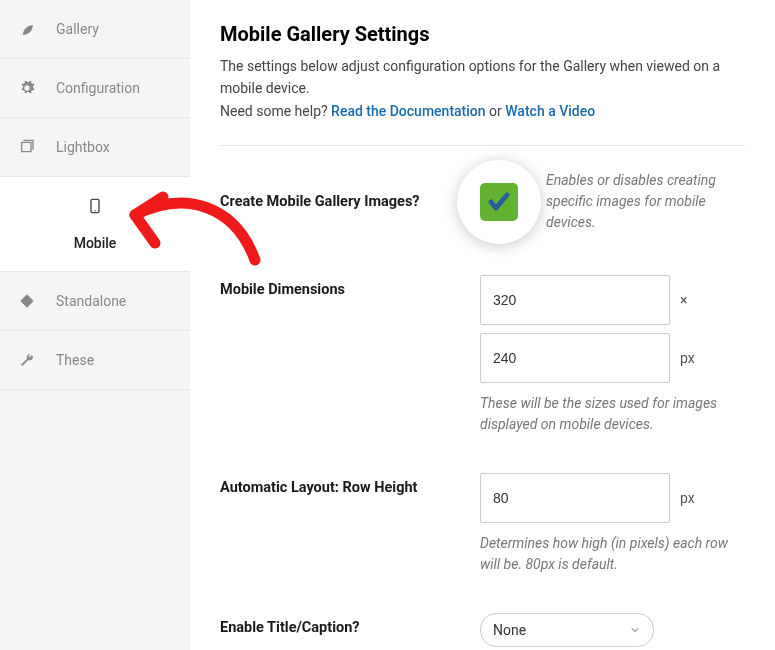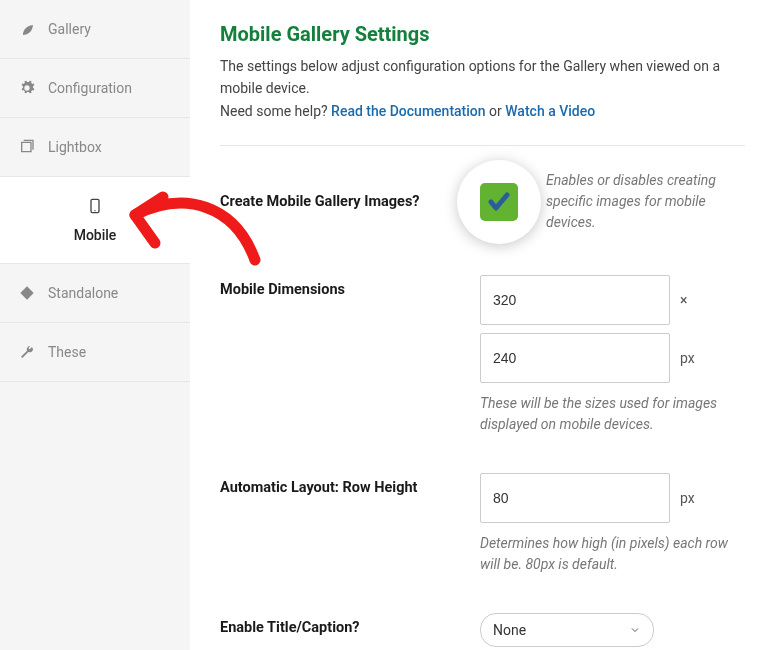--- a/index.html
+++ b/index.html
@@ -17,21 +17,21 @@
     .sidebar {
       width: 190px;
       background: #f5f5f5;
       flex-shrink: 0;
     }
     .sidebar-item {
       padding: 20px 18px;
       border-bottom: 1px solid #e6e6e6;
       display: flex;
       align-items: center;
-      gap: 12px;
+      gap: 20px;
       cursor: pointer;
       color: #888;
       font-size: 14px;
     }
     .sidebar-item.active {
       background: #fff;
       color: #222;
       font-weight: 500;
       flex-direction: column;
     }
@@ -39,21 +39,21 @@
     .sidebar-item .icon svg { width: 16px; height: 16px; fill: #888; }
     .sidebar-item.active .icon svg { fill: #444; }
     .main {
       flex: 1;
       padding: 22px 30px 22px 30px;
       overflow: hidden;
     }
     h2 {
       font-size: 20px;
       font-weight: 700;
-      color: #15803d;
+      color: #000000;
       margin-bottom: 10px;
     }
     .desc {
       color: #444;
       font-size: 14px;
       line-height: 1.55;
       margin-bottom: 4px;
     }
     .help-line { color: #444; font-size:14px; }
     a.link { color: #1a6aae; text-decoration: none; font-weight:500;}

